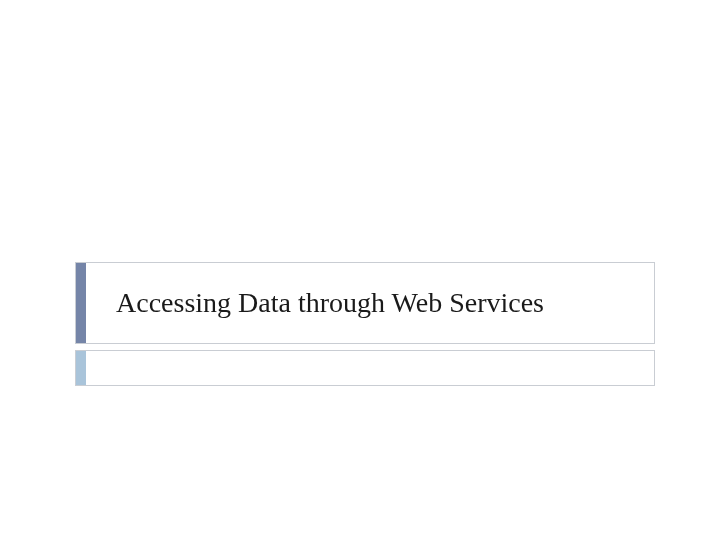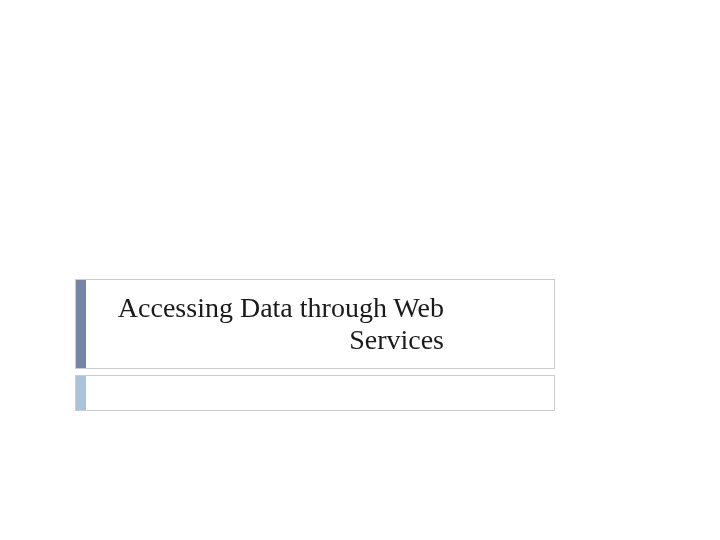--- a/index.html
+++ b/index.html
@@ -10,22 +10,22 @@
     body {
       width: 720px;
       height: 540px;
       background: #ffffff;
       font-family: "Book Antiqua", "Palatino Linotype", Palatino, Georgia, serif;
       position: relative;
     }
     .slide-container {
       position: absolute;
       left: 75px;
-      top: 279px;
-      width: 480px;
+      top: 262px;
+      width: 580px;
     }
     .title-box {
       border: 1px solid #c9cdd3;
       background: #ffffff;
       display: flex;
       align-items: stretch;
       min-height: 82px;
     }
     .title-accent-bar {
       width: 10px;

